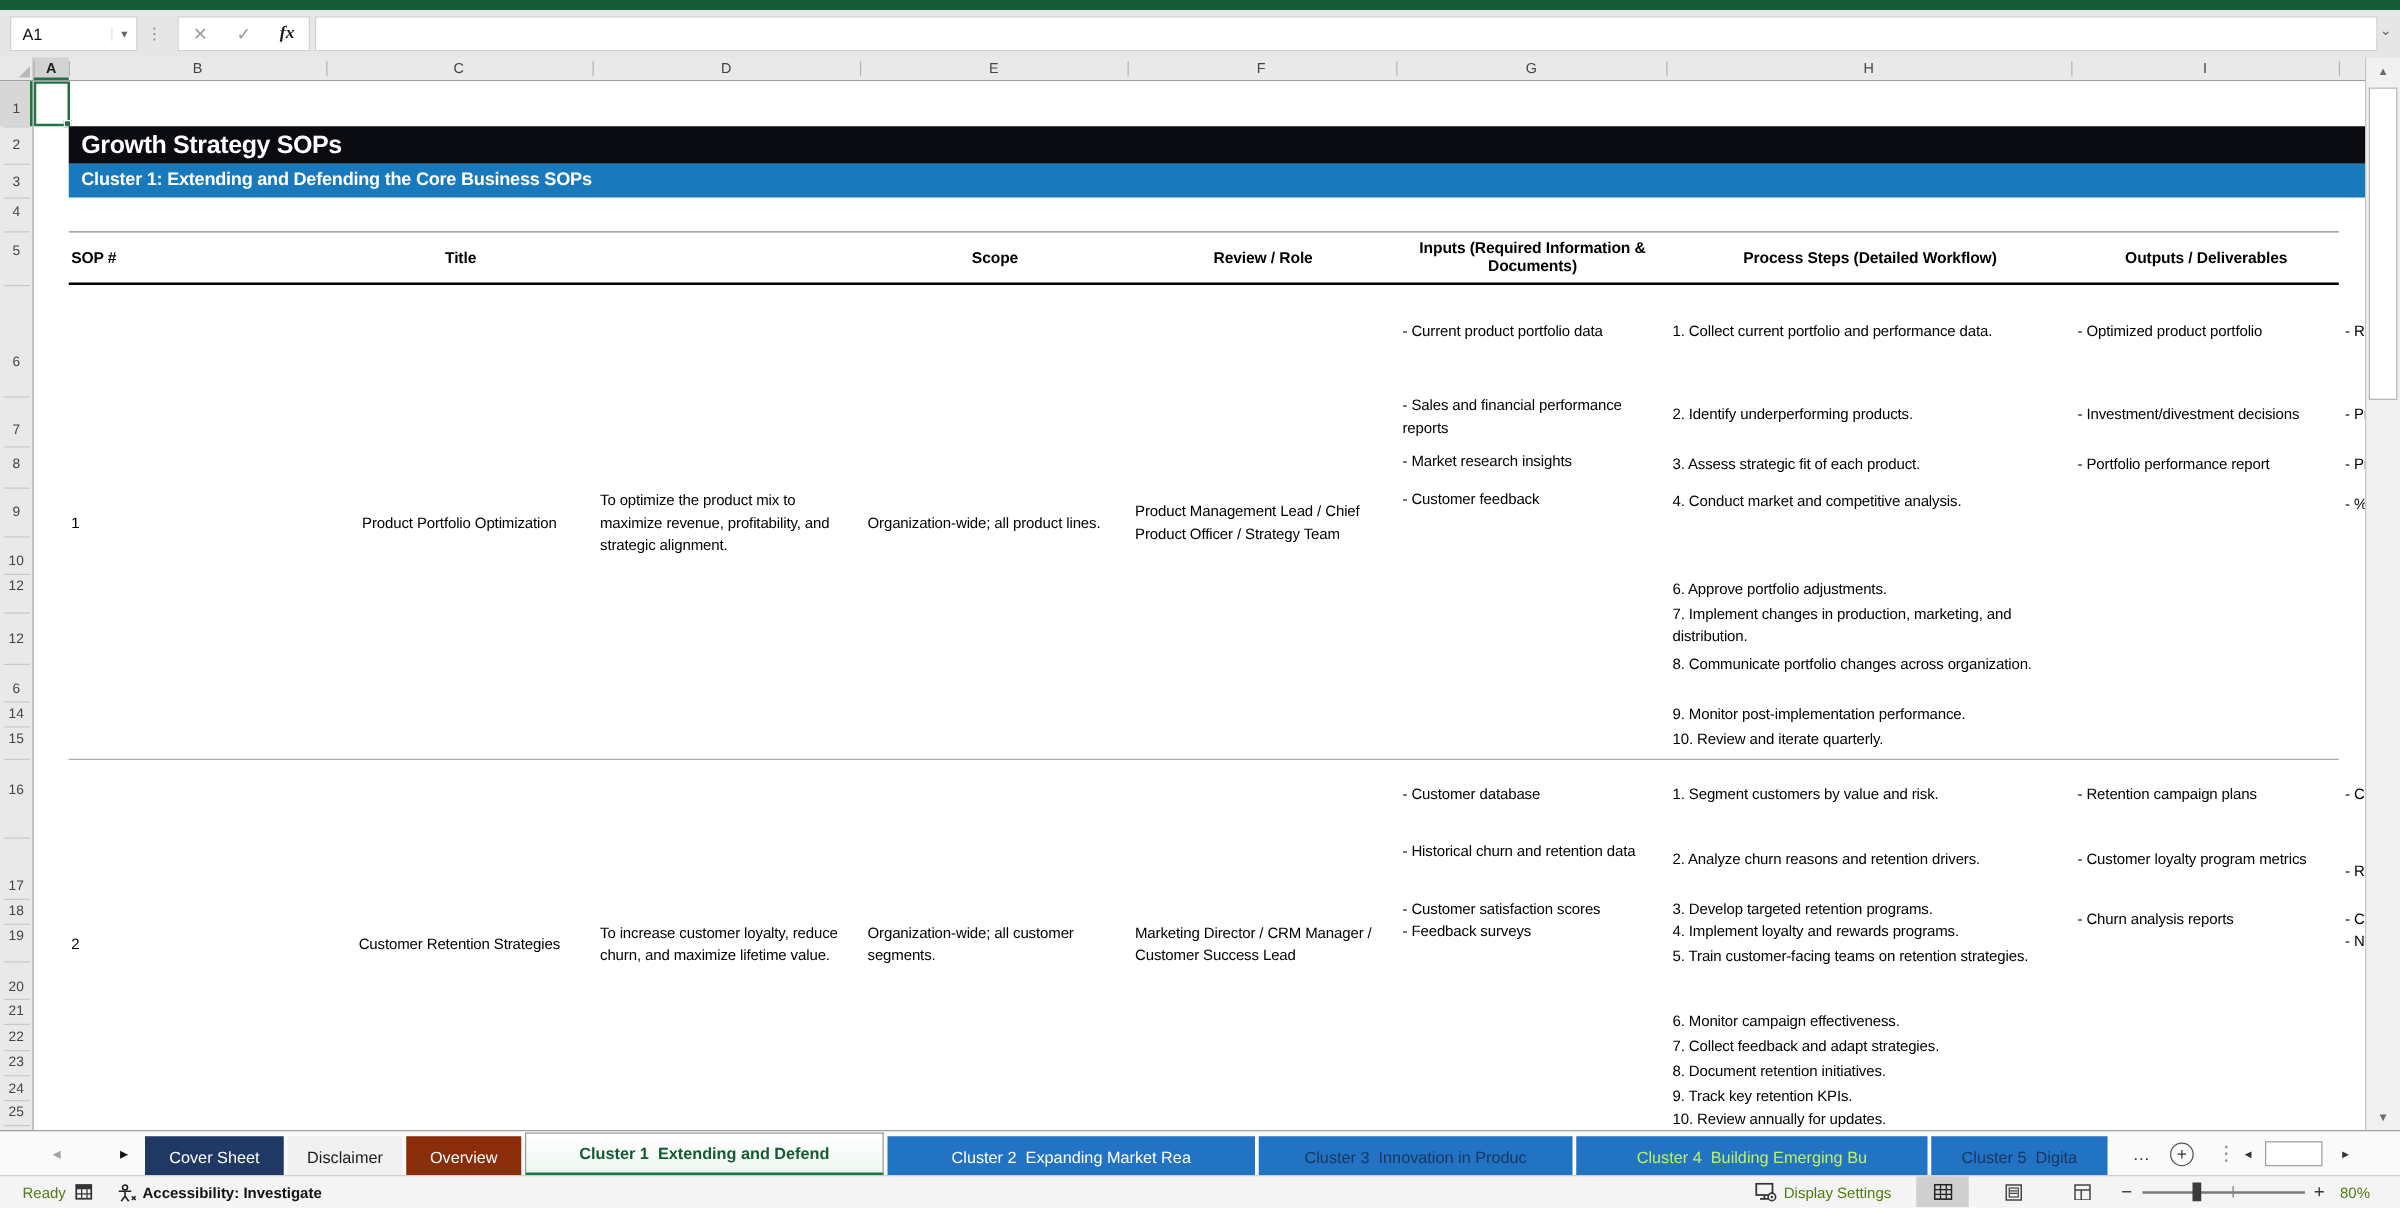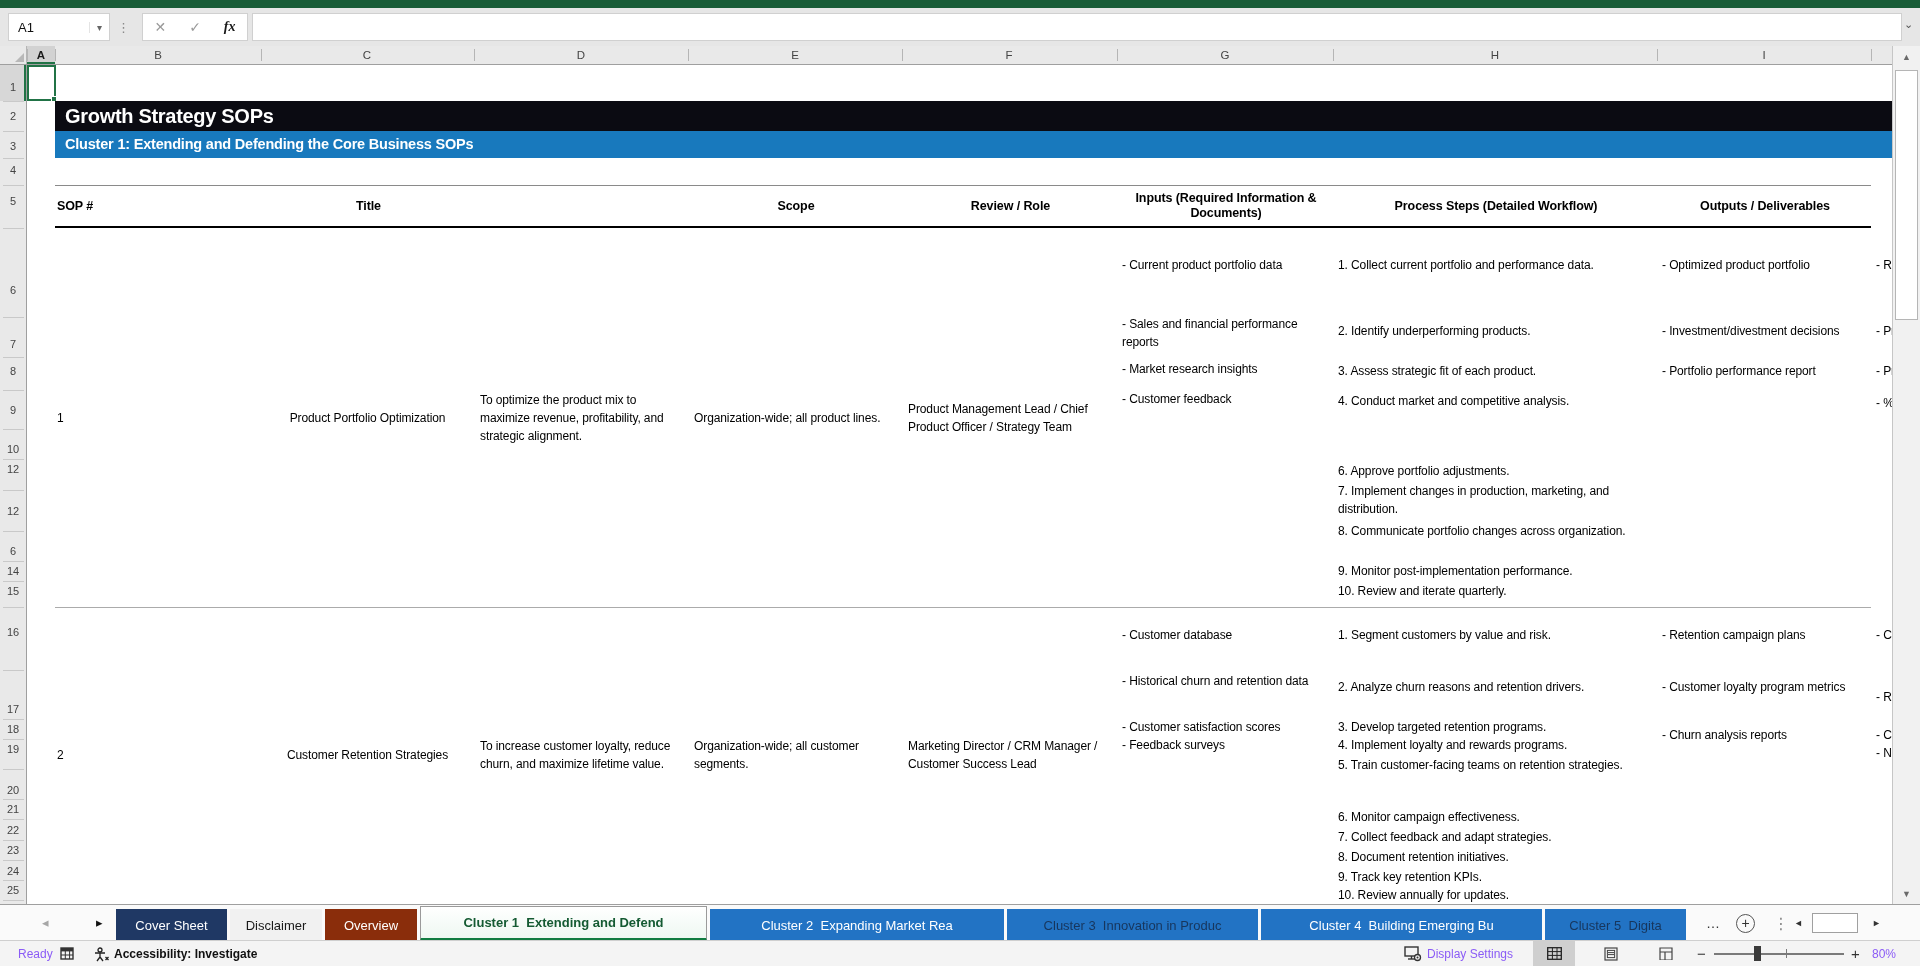--- a/index.html
+++ b/index.html
@@ -78,21 +78,21 @@
     margin-right:3px; white-space:pre; cursor:default; }
   .tab.active { height:35px; background:linear-gradient(#ffffff,#eef8f2); font-weight:bold;
     border:1px solid #9a9a9a; border-bottom:3px solid #107C41; }
   .tmisc { position:absolute; top:0; height:36px; display:flex; align-items:center; color:#333; }
   .plus-circle { width:19px; height:19px; border:1.5px solid #555; border-radius:50%; display:flex;
     align-items:center; justify-content:center; font-size:14px; color:#333; line-height:1; }
   .hthumb { width:46px; height:20px; background:#fff; border:1px solid #a0a0a0; }
 
   
   .sbar { position:absolute; left:0; top:940px; width:1920px; height:26px; background:#F4F4F4; border-top:1px solid #cfcfcf; }
-  .sitem { position:absolute; top:0; height:25px; display:flex; align-items:center; font-size:12px; color:#8b5cf6; }
+  .sitem { position:absolute; top:0; height:25px; display:flex; align-items:center; font-size:12px; color:#4d7c0f; }
   .bold { font-weight:bold; color:#111; }
   .viewbtn { position:absolute; top:0; width:42px; height:25px; display:flex; align-items:center; justify-content:center; }
   .viewbtn.active { background:#CFCFCF; }
   .ztrack { position:absolute; top:12px; height:2px; background:#7a7a7a; }
   .ztick { position:absolute; top:8px; width:1px; height:9px; background:#7a7a7a; }
   .zthumb { position:absolute; top:5px; width:7px; height:15px; background:#3b3b3b; }
   .zsign { font-size:15px; color:#333; }
 </style>
 </head>
 <body>
@@ -276,21 +276,21 @@
   <div class="tabbar">
     <span class="tnav" style="left:42px;color:#a6a6a6;">◂</span>
     <span class="tnav" style="left:96px;color:#111;">▸</span>
     <div class="tabs" id="tabs">
         <div class="tab" style="width: 111px; background: rgb(31, 56, 100); color: rgb(255, 255, 255);">Cover Sheet</div>
         <div class="tab" style="width: 92px; background: rgb(241, 241, 241); color: rgb(26, 26, 26);">Disclaimer</div>
         <div class="tab" style="width: 92px; background: rgb(138, 45, 11); color: rgb(255, 255, 255);">Overview</div>
         <div class="tab active" style="width: 287px; color: rgb(20, 90, 50);">Cluster 1  Extending and Defend</div>
         <div class="tab" style="width: 294px; background: rgb(34, 115, 196); color: rgb(255, 255, 255);">Cluster 2  Expanding Market Rea</div>
         <div class="tab" style="width: 251px; background: rgb(34, 115, 196); color: rgb(23, 54, 93);">Cluster 3  Innovation in Produc</div>
-        <div class="tab" style="width: 281px; background: rgb(34, 115, 196); color: #ffffff;">Cluster 4  Building Emerging Bu</div>
+        <div class="tab" style="width: 281px; background: rgb(34, 115, 196); color: #bef264;">Cluster 4  Building Emerging Bu</div>
         <div class="tab" style="width: 141px; background: rgb(34, 115, 196); color: rgb(23, 54, 93);">Cluster 5  Digita</div>
       </div>
     <div class="tmisc" style="left:1706px;font-size:14px;">…</div>
     <div class="tmisc" style="left:1736px;">
       <div class="plus-circle">+</div>
     </div>
     <div class="tmisc" style="left:1773px;color:#8a8a8a;">⋮</div>
     <div class="tmisc" style="left:1794px;font-size:9px;color:#333;">◄</div>
     <div class="tmisc" style="left:1812px;">
         <div class="hthumb"></div>

